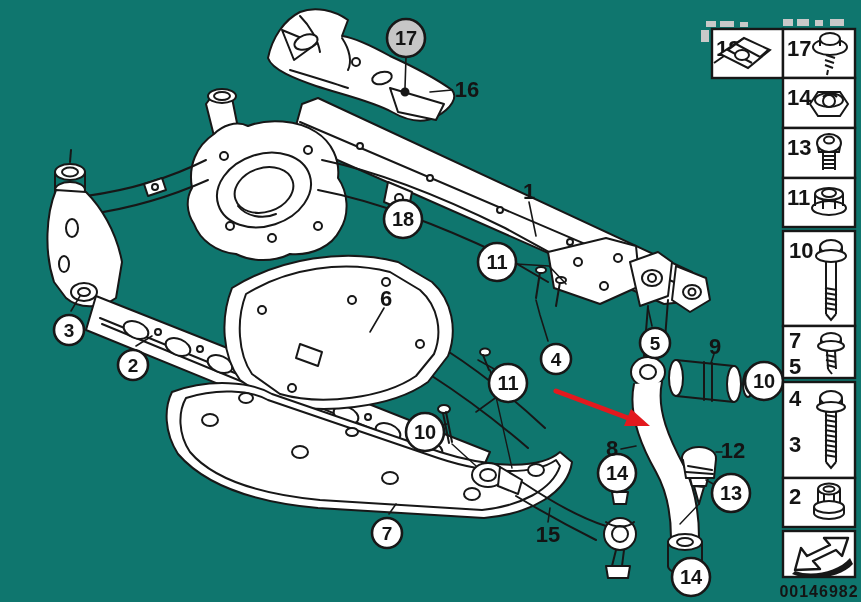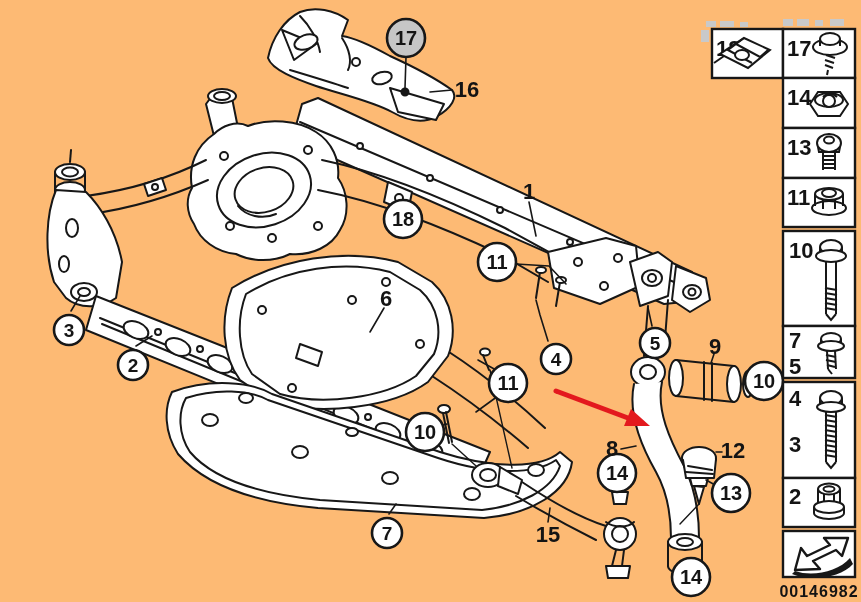--- a/index.html
+++ b/index.html
@@ -1,16 +1,16 @@
 <!DOCTYPE html>
 <html><head>
 <meta charset="utf-8">
 <style>
   html,body{margin:0;padding:0;background:#ffffff;}
-  .stage{position:relative;width:861px;height:602px;background:#fdba74;overflow:hidden;
+  .stage{position:relative;width:861px;height:602px;background:#0f766e;overflow:hidden;
          font-family:"Liberation Sans",sans-serif;}
   svg{position:absolute;left:0;top:0;}
   text{font-family:"Liberation Sans",sans-serif;}
   .callout-num{font-weight:bold;font-size:20px;fill:#141414;}
   .callout-num.small{font-size:19px;}
   .part-num{font-weight:bold;font-size:22px;fill:#141414;}
   .legend-num{font-weight:bold;font-size:22px;fill:#141414;}
   .footer-id{font-weight:bold;font-size:16px;fill:#141414;letter-spacing:1px;}
 </style>
 </head>

